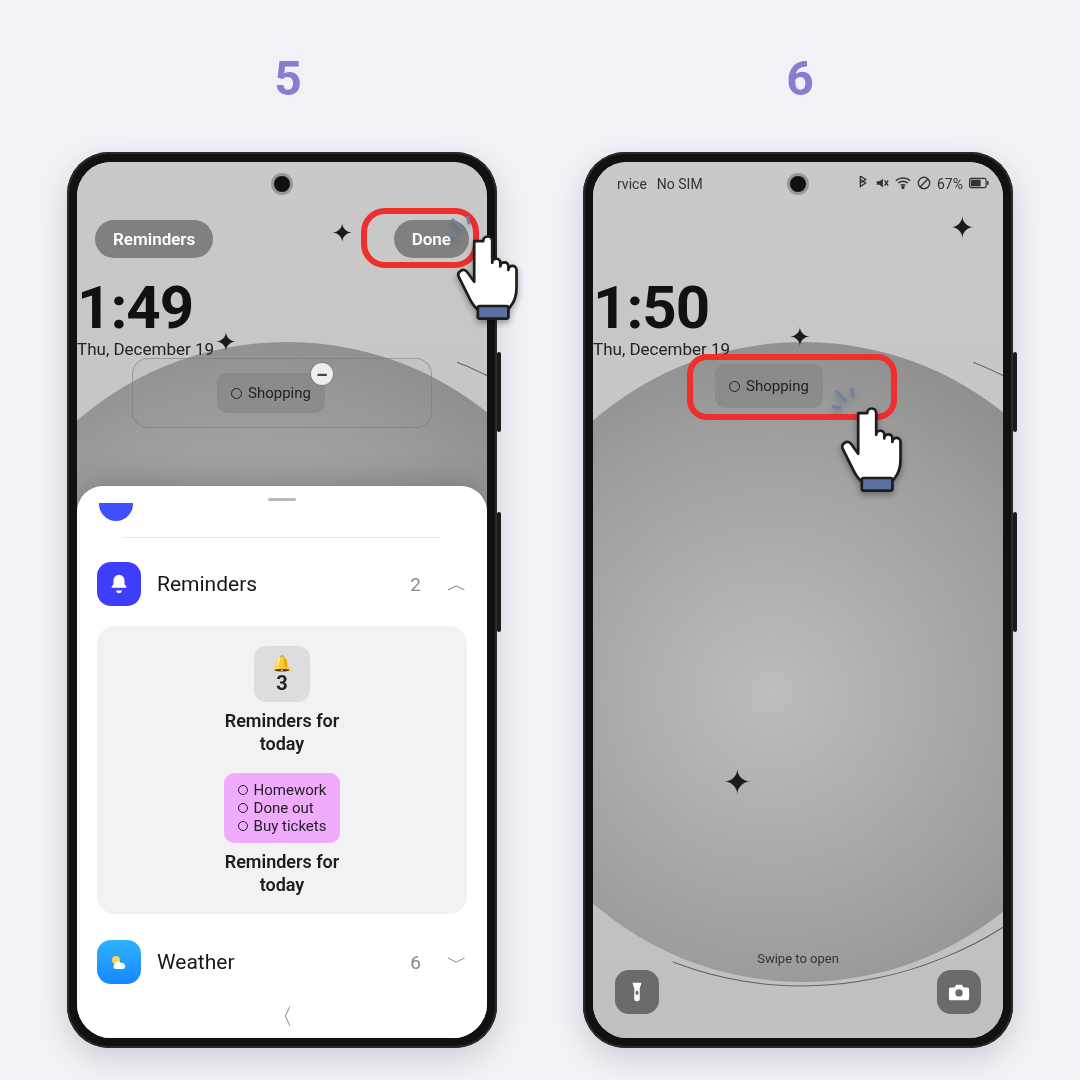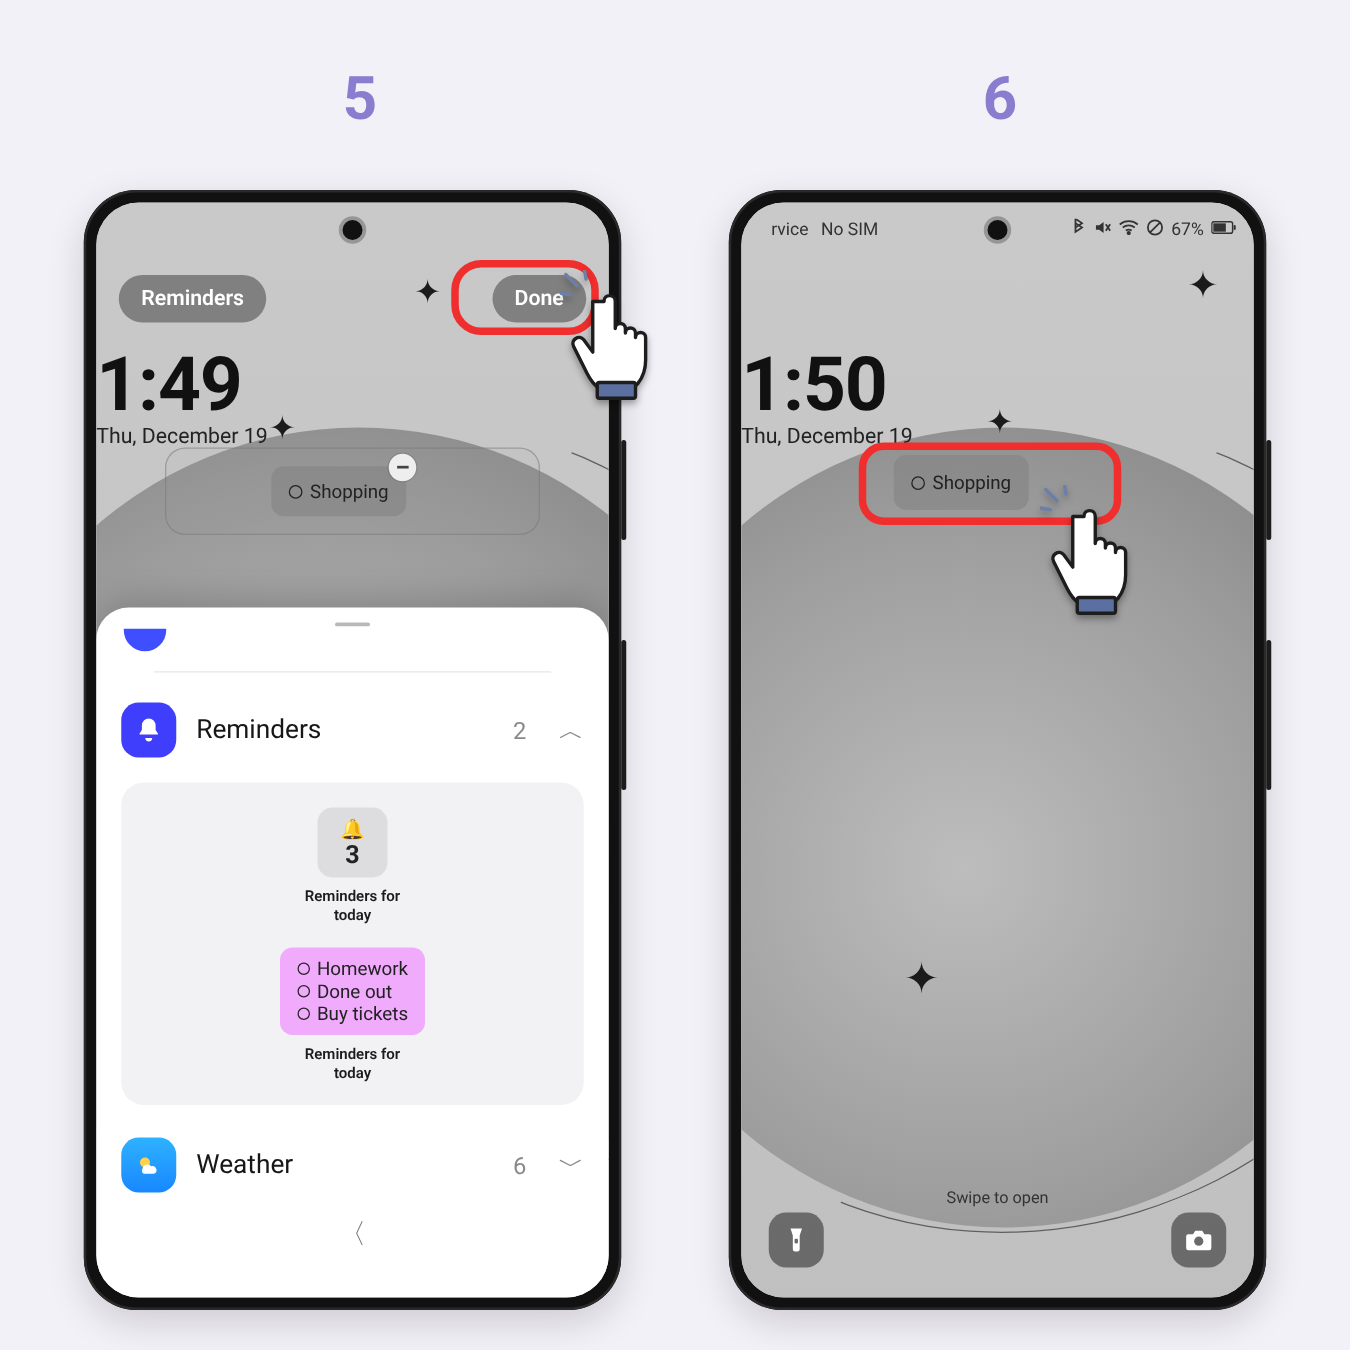--- a/index.html
+++ b/index.html
@@ -236,21 +236,21 @@
     border-radius:18px;
     padding: 20px 16px 18px;
     text-align:center;
   }
   .bell-box {
     width: 56px;height:56px;border-radius:12px;background:#dddde0;margin:0 auto 8px;
     display:flex;flex-direction:column;align-items:center;justify-content:center;color:#222;
   }
   .bell-box .belli { font-size:16px;}
   .bell-box .n { font-size:20px; font-weight:700; margin-top:-2px;}
-  .reminder-card .caption { font-size:12px; font-weight:600; color:#1c1c1c; line-height:1.25;text-align:center;}
+  .reminder-card .caption { font-size:18px; font-weight:600; color:#1c1c1c; line-height:1.25;text-align:center;}
   .tasks {
     display:inline-block; text-align:left; background:#f0abfc;border-radius:10px;
     padding:8px 14px; margin:18px auto 8px;
   }
   .tasks .t { font-size:15px; color:#222; display:flex; align-items:center; gap:6px;}
   .tasks .t .dot {
     width:10px;height:10px;border:1.5px solid #222;border-radius:50%;
   }
   .sheet .bottom-chev {
     width:100%; text-align:center; color:#7a7a7a; font-size:22px; padding:6px 0 2px;

